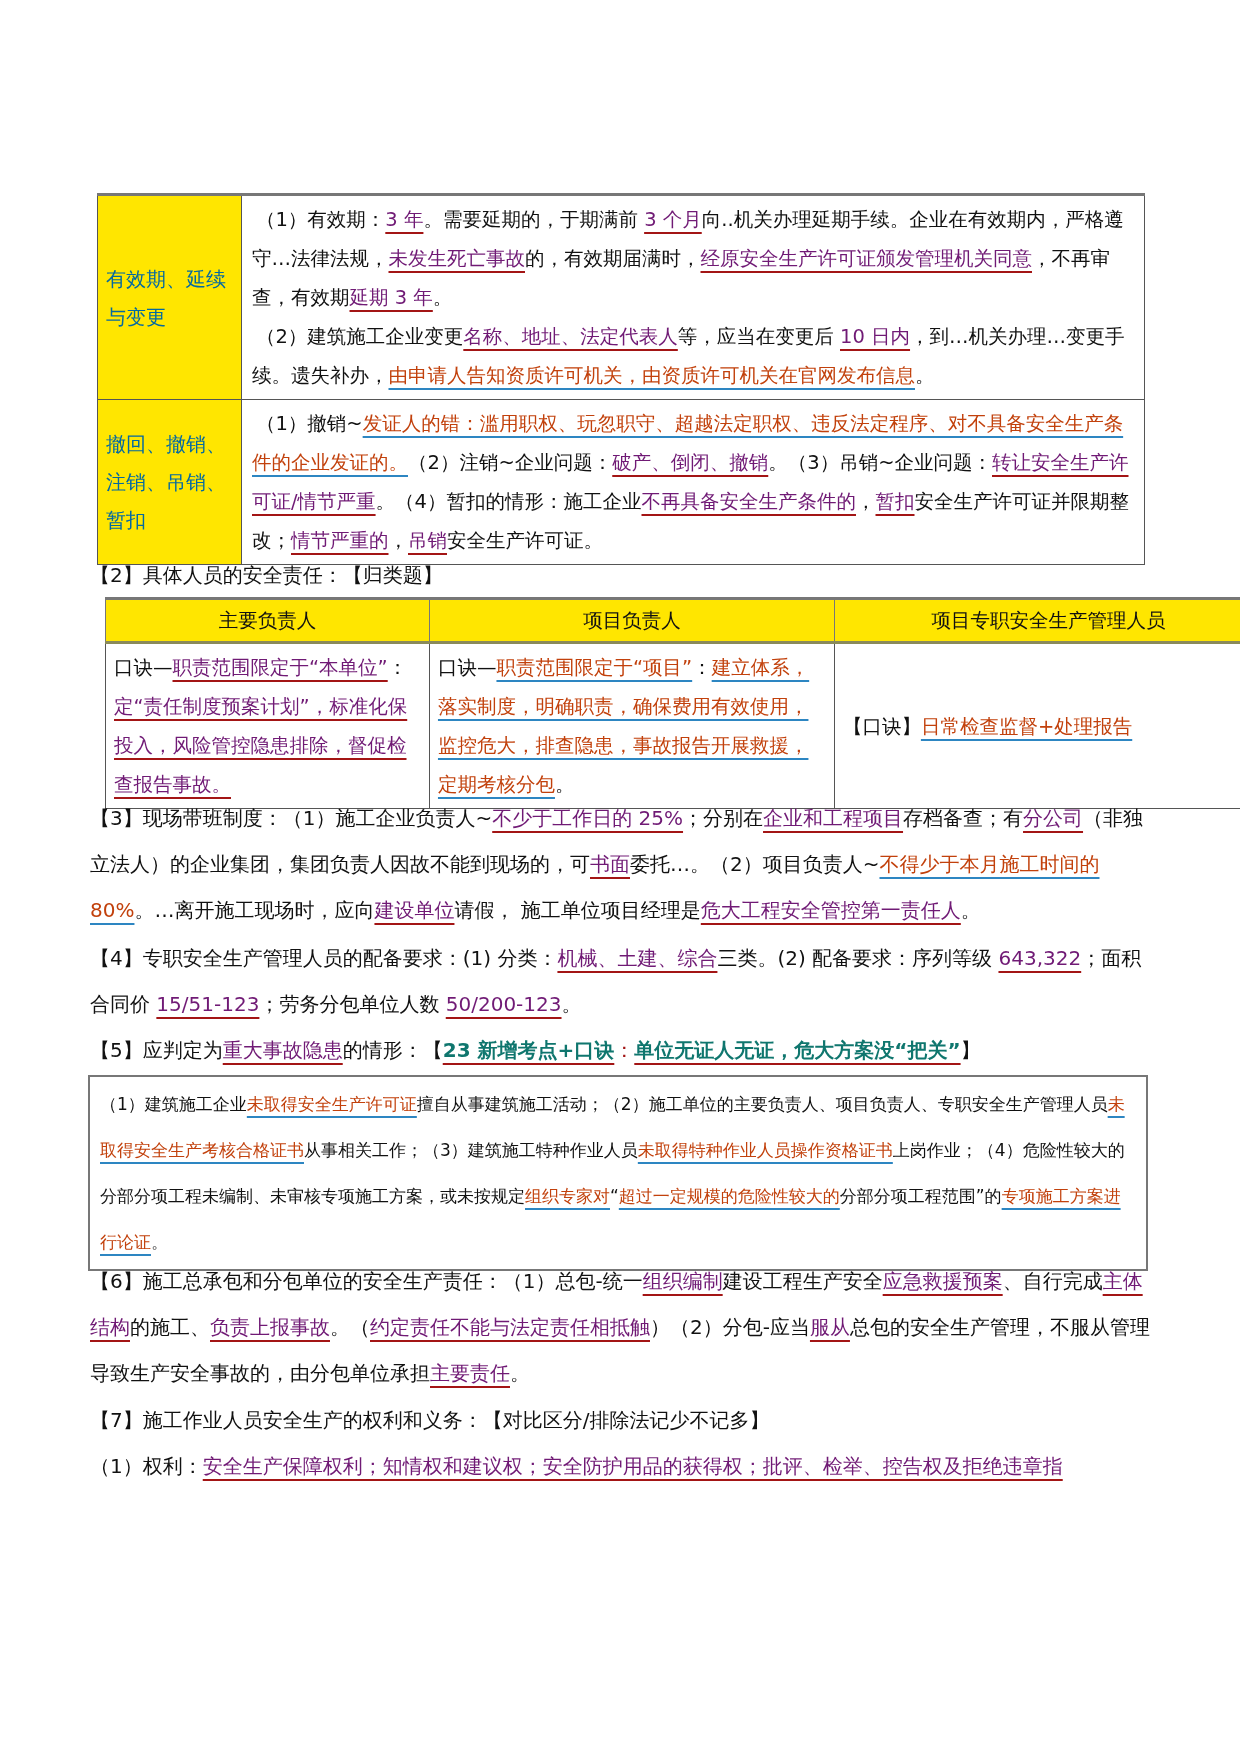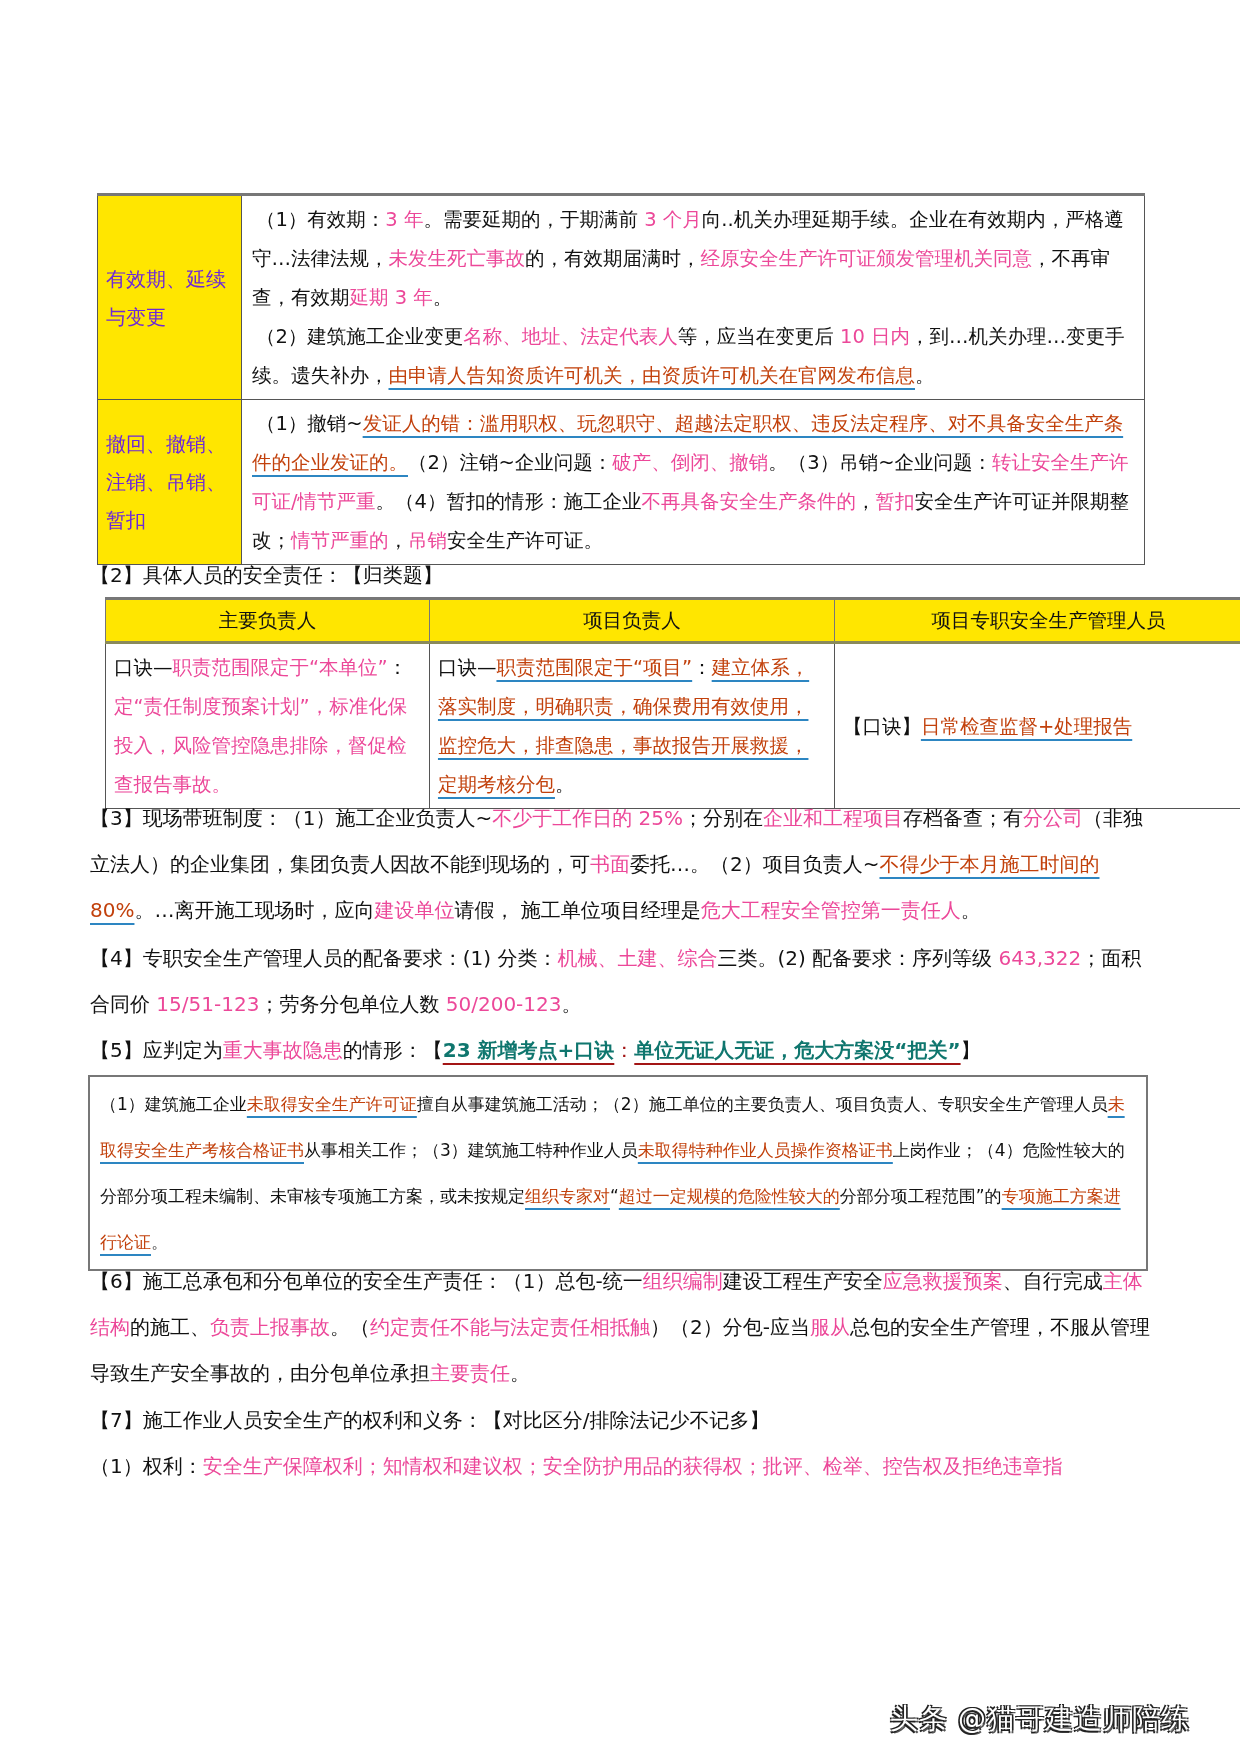--- a/index.html
+++ b/index.html
@@ -1,27 +1,27 @@
 <!DOCTYPE html>
 <html><head>
 <meta charset="utf-8">
 <style>
   html, body { margin:0; padding:0; background:#ffffff; }
   body { width:1240px; height:1755px; position:relative; overflow:hidden;
          font-family:"DejaVu Sans","Liberation Sans",sans-serif; color:#111; }
   .page { position:absolute; left:0; top:0; width:1240px; height:1755px; }
-  .r { color:#ec4899; text-decoration-color:#a31515; text-underline-offset:6px; text-decoration-thickness:2px; }
+  .r { color:#701a75; text-decoration:underline; text-decoration-color:#a31515; text-underline-offset:6px; text-decoration-thickness:2px; }
   .b { color:#c2410c; text-decoration:underline; text-decoration-color:#2d86c2; text-underline-offset:6px; text-decoration-thickness:2px; }
   .rb { color:#0f766e; font-weight:bold; text-decoration:underline; text-decoration-color:#a31515; text-underline-offset:6px; text-decoration-thickness:2px; }
   .rn { color:#a31515; }
 
   table { border-collapse:collapse; }
   #t1 { position:absolute; left:97px; top:193px; width:1048px; font-size:19.5px; line-height:39px; }
   #t1 td { border:1.5px solid #555; vertical-align:middle; }
-  #t1 td.lbl { background:#ffe600; width:127px; padding:0 8px; font-size:20px; line-height:38px; color:#6d28d9; }
+  #t1 td.lbl { background:#ffe600; width:127px; padding:0 8px; font-size:20px; line-height:38px; color:#0369a1; }
   #t1 td.cnt { padding:4px 10px 4px 10px; background:#fff; }
   #t1 tr:first-child td { border-top:3px solid #777; }
 
   .plain { position:absolute; left:90px; font-size:20px; line-height:46px; width:1060px; }
   #s2 { top:552px; }
 
   #t2 { position:absolute; left:105px; top:597px; width:1158px; font-size:19.5px; line-height:39px; }
   #t2 th { background:#ffe600; font-weight:normal; height:38px; border:1.5px solid #777; border-top:3px solid #777; border-bottom:3px solid #8a8a5a; text-align:center; }
   #t2 td { border:1.5px solid #555; vertical-align:middle; padding:4px 8px; background:#fff; }
 
@@ -106,14 +106,13 @@
 
   <div id="s6" class="plain">
     <span>【6】施工总承包和分包单位的安全生产责任：（1）总包-统一</span><span class="r">组织编制</span><span>建设工程生产安全</span><span class="r">应急救援预案</span><span>、自行完成</span><span class="r">主体结构</span><span>的施工、</span><span class="r">负责上报事故</span><span>。（</span><span class="r">约定责任不能与法定责任相抵触</span><span>）（2）分包-应当</span><span class="r">服从</span><span>总包的安全生产管理，不服从管理导致生产安全事故的，由分包单位承担</span><span class="r">主要责任</span><span>。</span>
   </div>
 
   <div id="s7" class="plain">【7】施工作业人员安全生产的权利和义务：【对比区分/排除法记少不记多】</div>
   <div id="s7b" class="plain" style="white-space:nowrap">
     <span>（1）权利：</span><span class="r">安全生产保障权利；知情权和建议权；安全防护用品的获得权；批评、检举、控告权及拒绝违章指</span>
   </div>
 
-  <div id="wm">头条 @猫哥建造师陪练</div>
 </div>
 
 </body></html>

